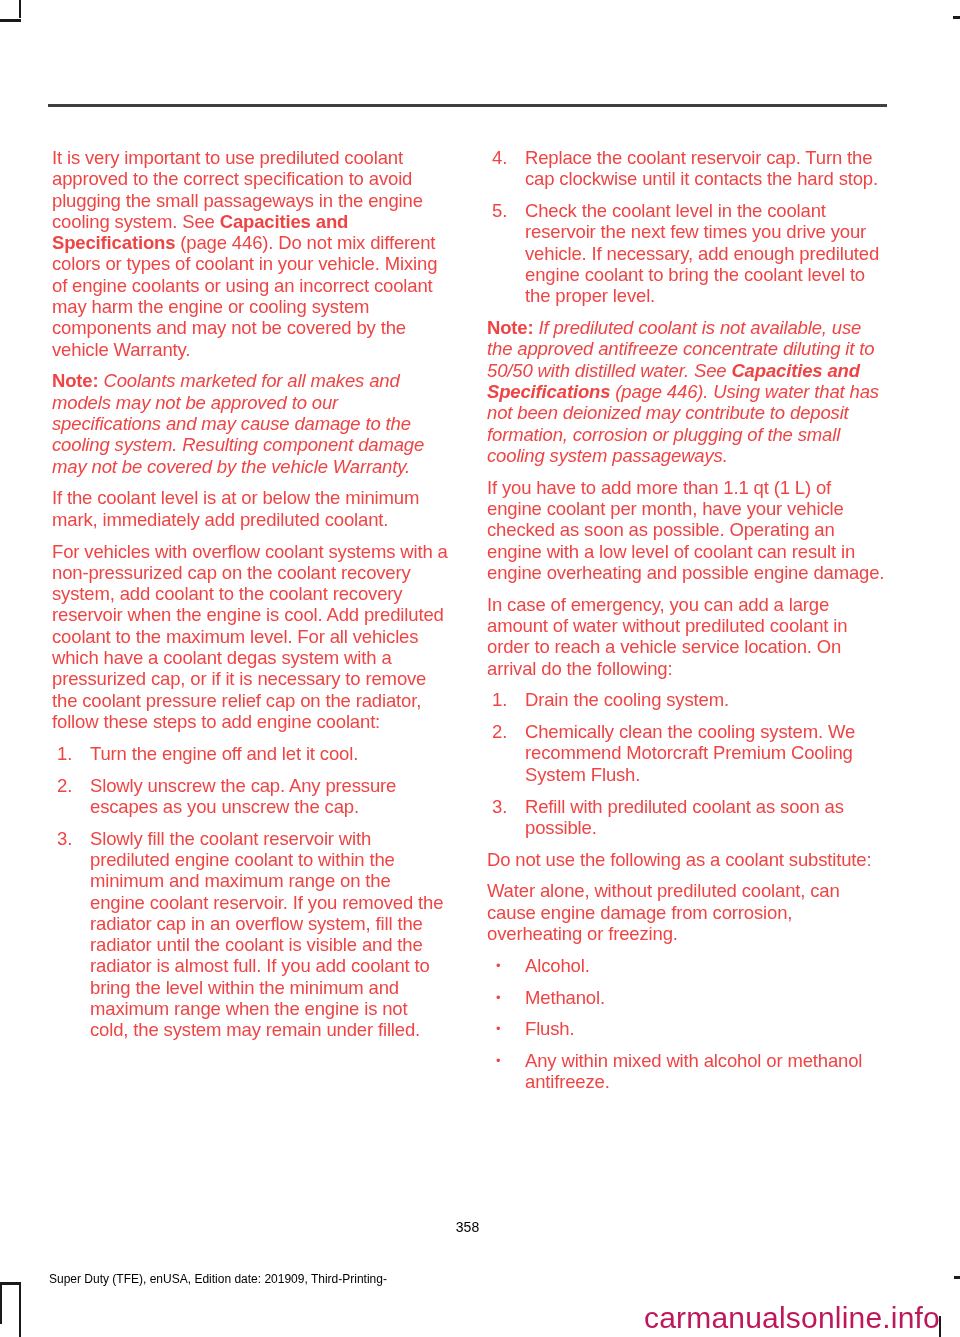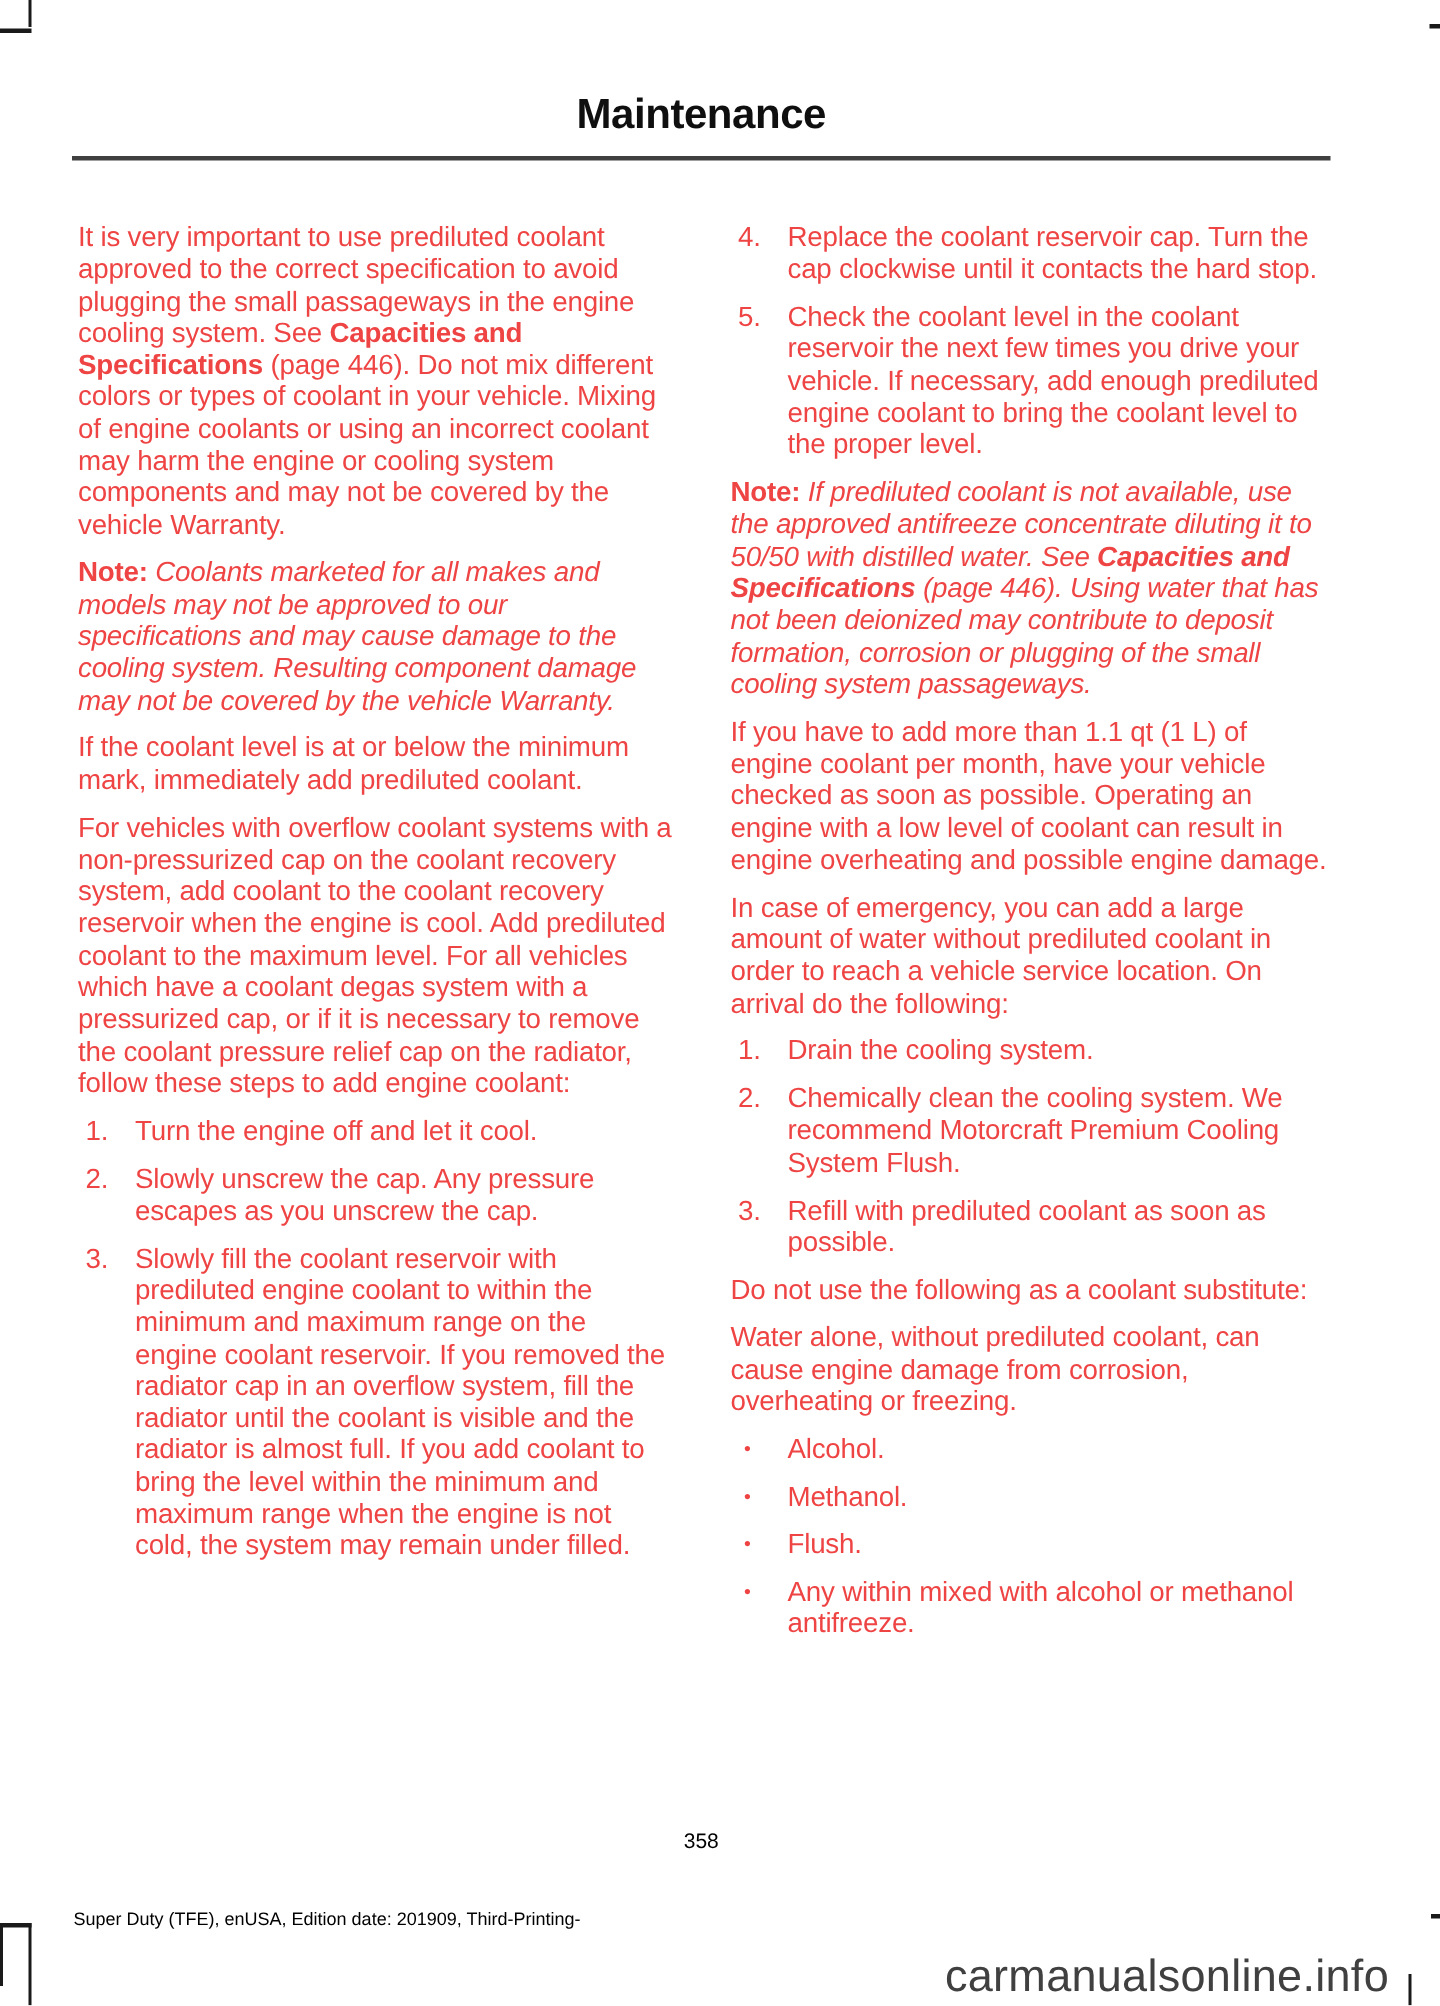--- a/index.html
+++ b/index.html
@@ -75,23 +75,23 @@
     color: #000000;
   }
   .footer-left {
     position: absolute;
     top: 1272px; left: 49px;
     font-size: 12px;
     color: #000000;
   }
   .watermark {
     position: absolute;
-    top: 1301px; right: 34px;
+    top: 1301px; right: 20px;
     font-size: 30px;
-    color: #404040;
+    color: #be185d;
     letter-spacing: 0.2px;
   }
   
   .mark { position: absolute; background: #1a1a1a; }
   .m-tl-v { left: 19px; top: 0; width: 2px; height: 18px; }
   .m-tl-h { left: 0; top: 19px; width: 21px; height: 2.5px; }
   .m-tr   { left: 953px; top: 16px; width: 7px; height: 3px; }
   .m-bl-h { left: 0; top: 1282px; width: 21px; height: 2.5px; }
   .m-bl-v { left: 19px; top: 1282px; width: 2px; height: 55px; }
   .m-bl-e { left: 0; top: 1284px; width: 2px; height: 40px; }
@@ -105,21 +105,20 @@
 
   <div class="mark m-tl-v"></div>
   <div class="mark m-tl-h"></div>
   <div class="mark m-tr"></div>
   <div class="mark m-bl-h"></div>
   <div class="mark m-bl-v"></div>
   <div class="mark m-bl-e"></div>
   <div class="mark m-br"></div>
   <div class="mark m-br-v"></div>
 
-  <div class="title">Maintenance</div>
   <div class="header-rule"></div>
 
   <div class="columns">
 
     <section class="col">
       <p><span>It is very important to use prediluted coolant approved to the correct specification to avoid plugging the small passageways in the engine cooling system. See </span><span class="b">Capacities and Specifications</span><span> (page 446).  Do not mix different colors or types of coolant in your vehicle. Mixing of engine coolants or using an incorrect coolant may harm the engine or cooling system components and may not be covered by the vehicle Warranty.</span></p>
 
       <p class="note"><span class="label">Note:</span><span> Coolants marketed for all makes and models may not be approved to our specifications and may cause damage to the cooling system.  Resulting component damage may not be covered by the vehicle Warranty.</span></p>
 
       <p>If the coolant level is at or below the minimum mark, immediately add prediluted coolant.</p>

